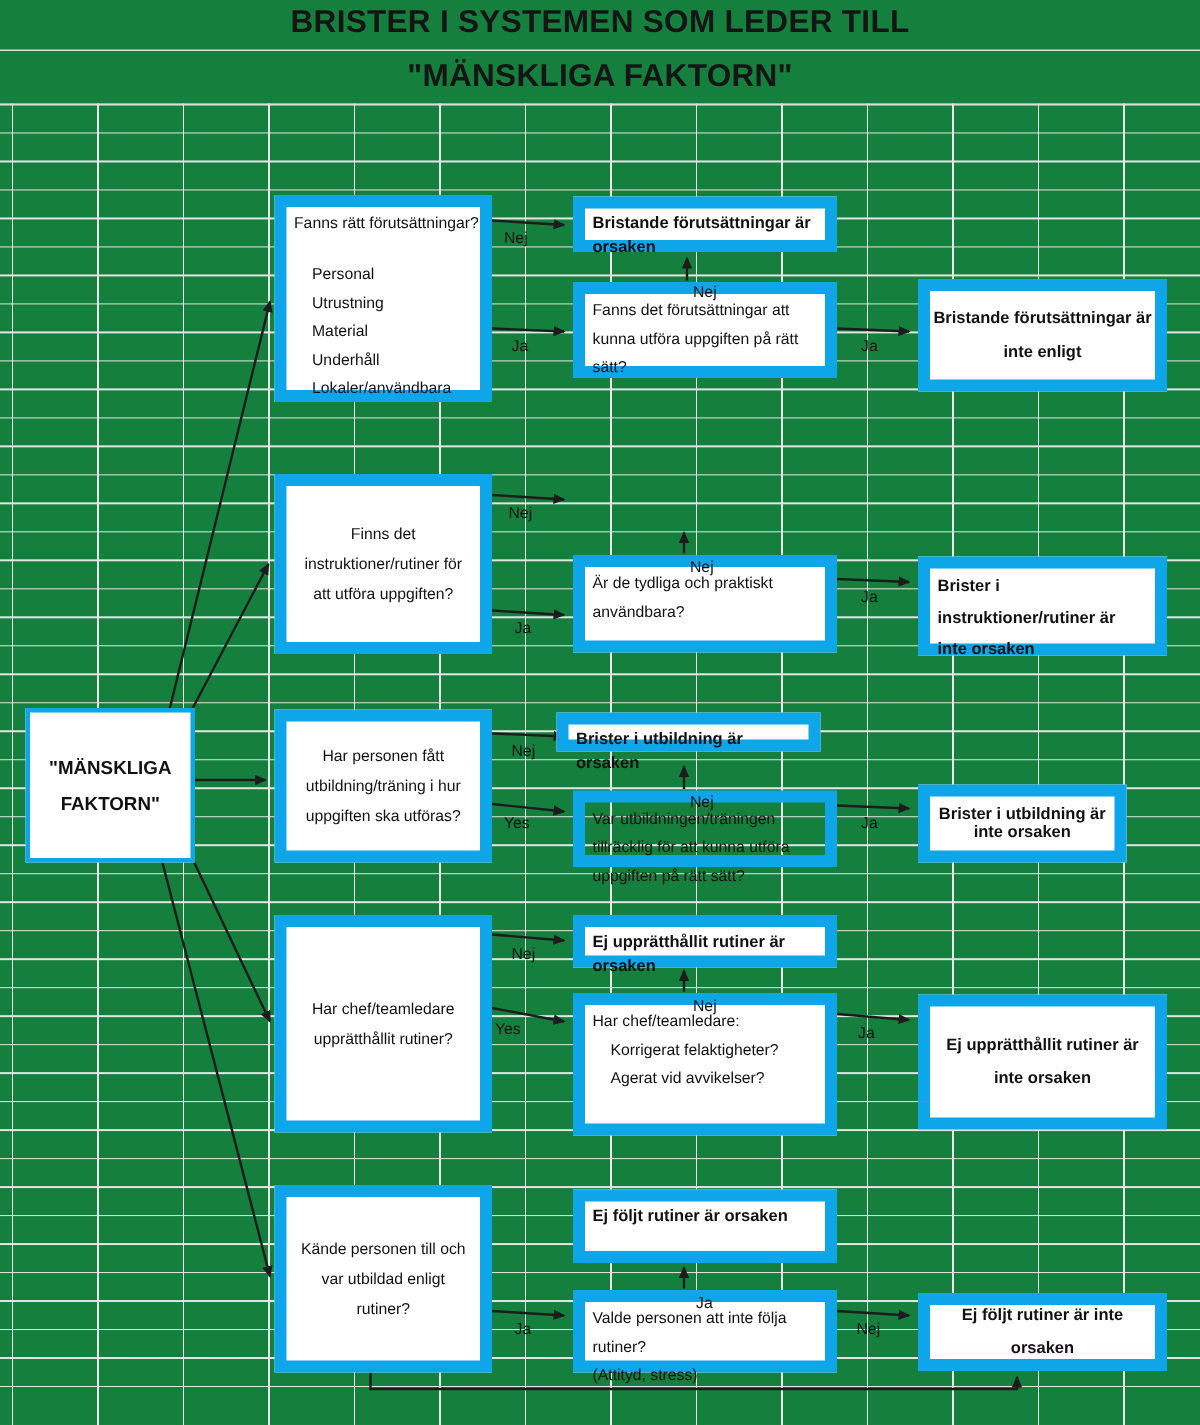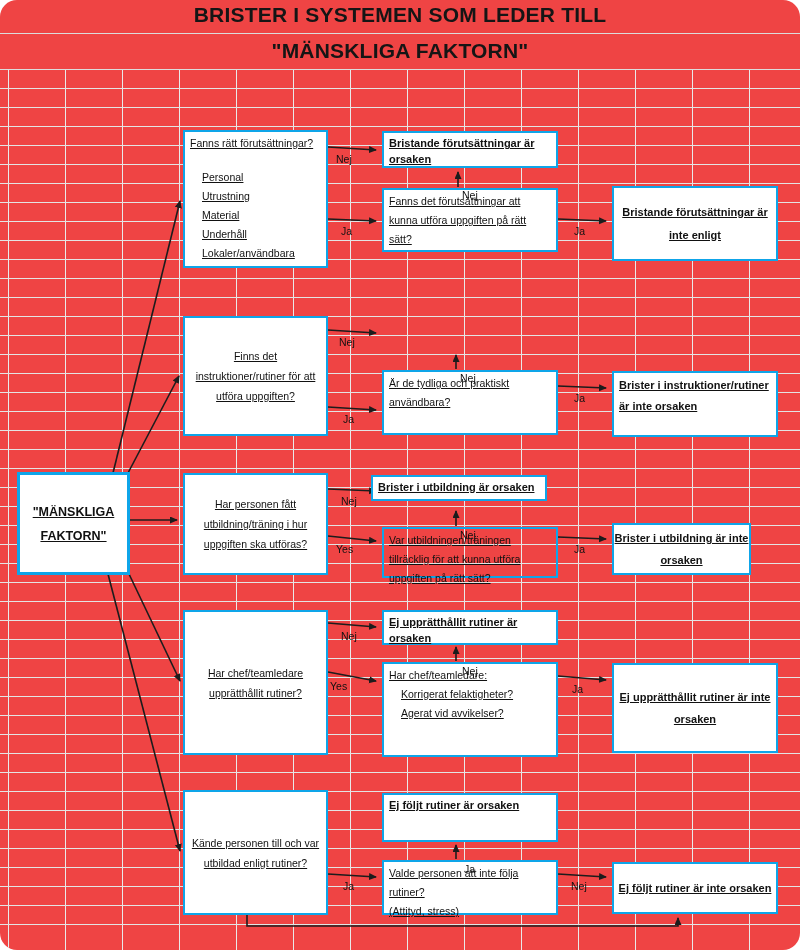--- a/index.html
+++ b/index.html
@@ -1,36 +1,36 @@
 <!DOCTYPE html>
 <html><head>
 <meta charset="utf-8">
 <style>
   html,body{margin:0;padding:0;background:#fff;}
   #canvas{
-    position:relative;width:800px;height:950px;background:#ef4444;overflow:hidden;
-    font-family:"Liberation Sans","DejaVu Sans",sans-serif;color:#111;border-radius:17px;
+    position:relative;width:800px;height:950px;background:#15803d;overflow:hidden;
+    font-family:"Liberation Sans","DejaVu Sans",sans-serif;color:#111;
   }
   
   .grid-layer{
     position:absolute;left:0;top:69px;width:800px;height:881px;
     background-image:
       repeating-linear-gradient(to bottom, transparent 0 18px, #e4e4e4 18px 19px),
       repeating-linear-gradient(to right, transparent 0 56px, #e9e9e9 56px 57px);
     background-position:-48px -18px;
     pointer-events:none;
   }
   .title-rule{position:absolute;left:0;width:800px;height:0;border-top:1px solid #dcdcdc;pointer-events:none;}
 
   .title-line{
     position:absolute;left:0;width:800px;text-align:center;
     font-weight:bold;font-size:21px;letter-spacing:.2px;color:#151515;
   }
 
-  .box{position:absolute;border:2px solid #0ea5e9;background:#fff;box-sizing:border-box;font-size:10.5px;line-height:19px;text-decoration:underline;}
+  .box{position:absolute;border:8px solid #0ea5e9;background:#fff;box-sizing:border-box;font-size:10.5px;line-height:19px;}
   .box.thick{border-width:3px;}
   .bold{font-weight:bold;font-size:11px;}
   .center-both{display:flex;flex-direction:column;align-items:center;justify-content:center;text-align:center;}
   .pad{padding:2px 5px;}
   .q-title{white-space:nowrap;}
   .list-item{padding-left:12px;}
   .sub-item{padding-left:12px;}
   .edge-label{position:absolute;font-size:10.5px;line-height:13px;color:#111;margin-top:20px;}
   svg.connectors{position:absolute;left:0;top:0;pointer-events:none;}
 </style>
@@ -111,21 +111,21 @@
   <div class="box pad" style="left:382px;top:370px;width:176px;height:65px;line-height:19px">Är de tydliga och praktiskt användbara?</div>
   <div class="box bold pad" style="left:612px;top:371px;width:166px;height:66px;line-height:21px">Brister i instruktioner/rutiner är inte orsaken</div>
   <div class="edge-label" style="left:339px;top:316px">Nej</div>
   <div class="edge-label" style="left:343px;top:393px">Ja</div>
   <div class="edge-label" style="left:460px;top:352px">Nej</div>
   <div class="edge-label" style="left:574px;top:372px">Ja</div>
 
   <div class="box center-both pad" style="left:183px;top:473px;width:145px;height:102px;line-height:20px">Har personen fått utbildning/träning i hur uppgiften ska utföras?</div>
   <div class="box pad bold" style="left:371px;top:475px;width:176px;height:26px;line-height:16px">Brister i utbildning är orsaken</div>
   <div class="box pad" style="left:382px;top:527px;width:176px;height:51px;line-height:19px;overflow:visible;background:transparent">Var utbildningen/träningen tillräcklig för att kunna utföra uppgiften på rätt sätt?</div>
-  <div class="box bold center-both" style="left:612px;top:523px;width:139px;height:52px;line-height:22px">Brister i utbildning är inte orsaken</div>
+  <div class="box bold center-both" style="left:612px;top:523px;width:139px;height:52px;line-height:12px">Brister i utbildning är inte orsaken</div>
   <div class="edge-label" style="left:341px;top:475px">Nej</div>
   <div class="edge-label" style="left:336px;top:523px">Yes</div>
   <div class="edge-label" style="left:460px;top:509px">Nej</div>
   <div class="edge-label" style="left:574px;top:523px">Ja</div>
 
   <div class="box center-both pad" style="left:183px;top:610px;width:145px;height:145px;line-height:20px">Har chef/teamledare upprätthållit rutiner?</div>
   <div class="box pad bold" style="left:382px;top:610px;width:176px;height:35px;line-height:16px">Ej upprätthållit rutiner är orsaken</div>
   <div class="box pad" style="left:382px;top:662px;width:176px;height:95px;line-height:19px">
     <div>Har chef/teamledare:</div>
     <div class="sub-item">Korrigerat felaktigheter?</div>

